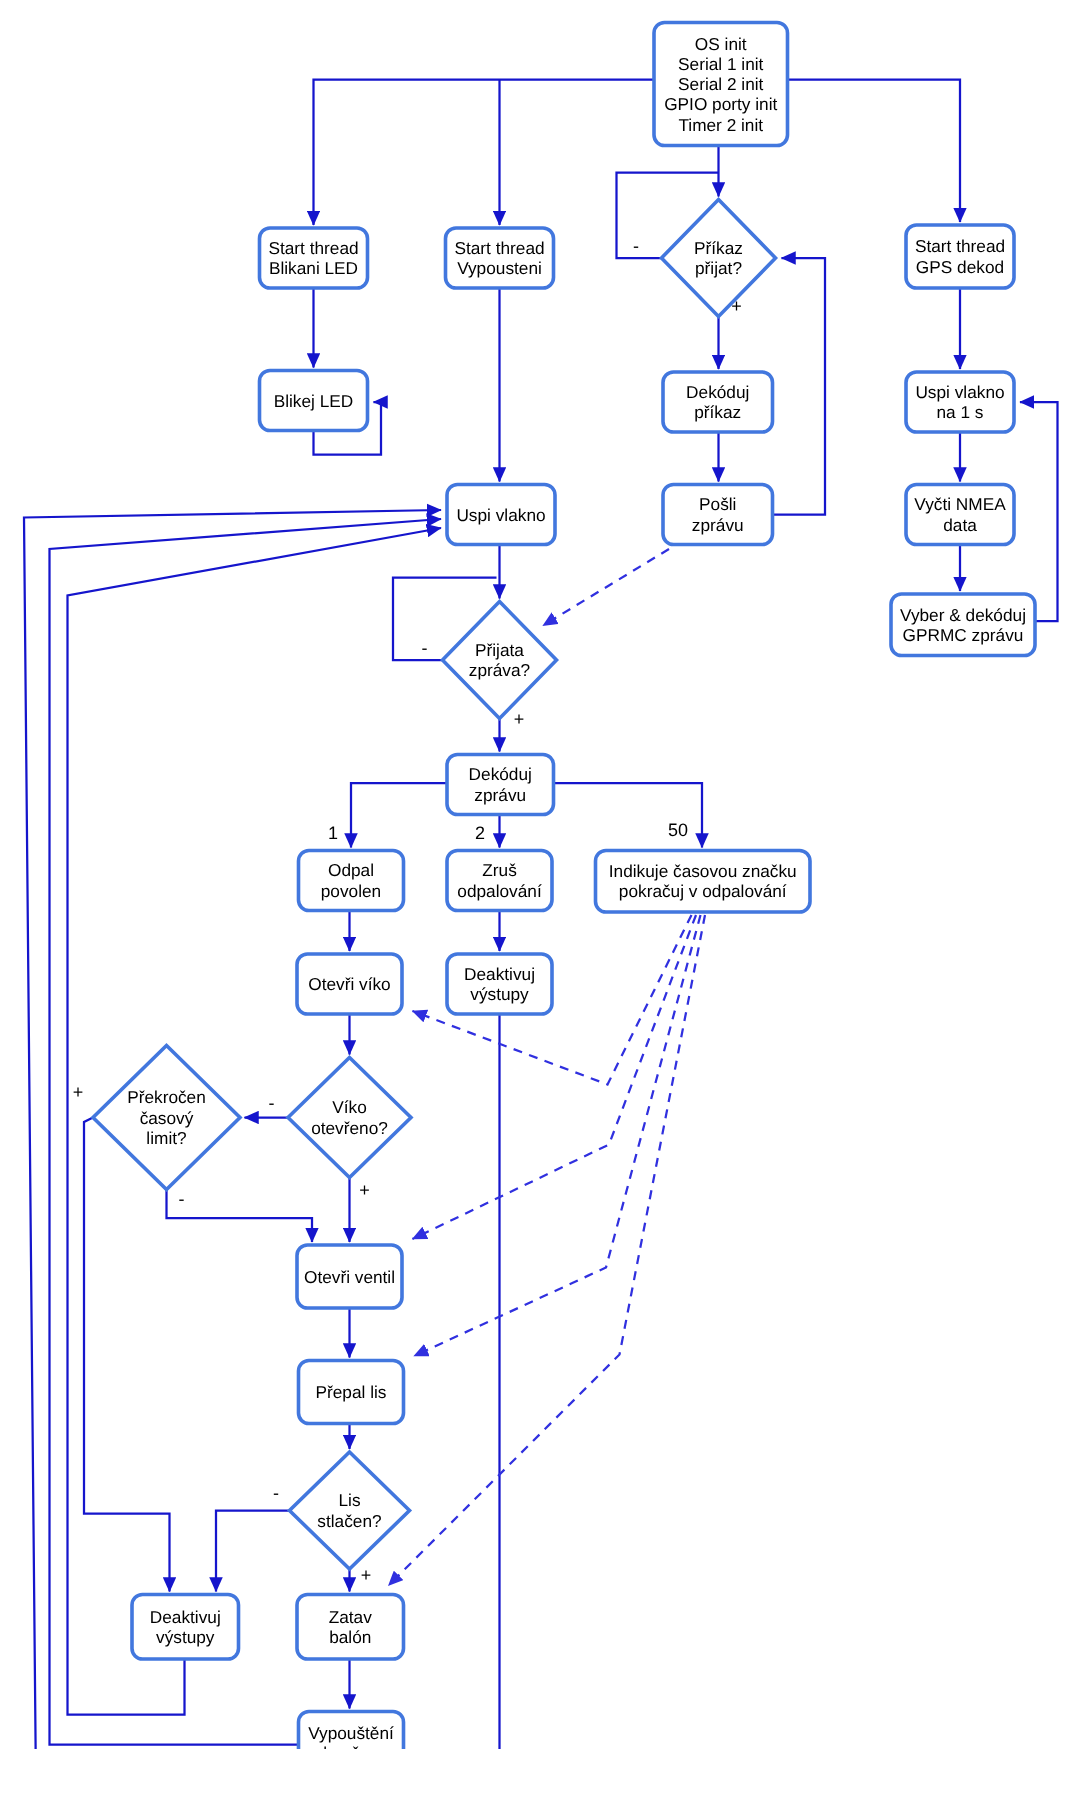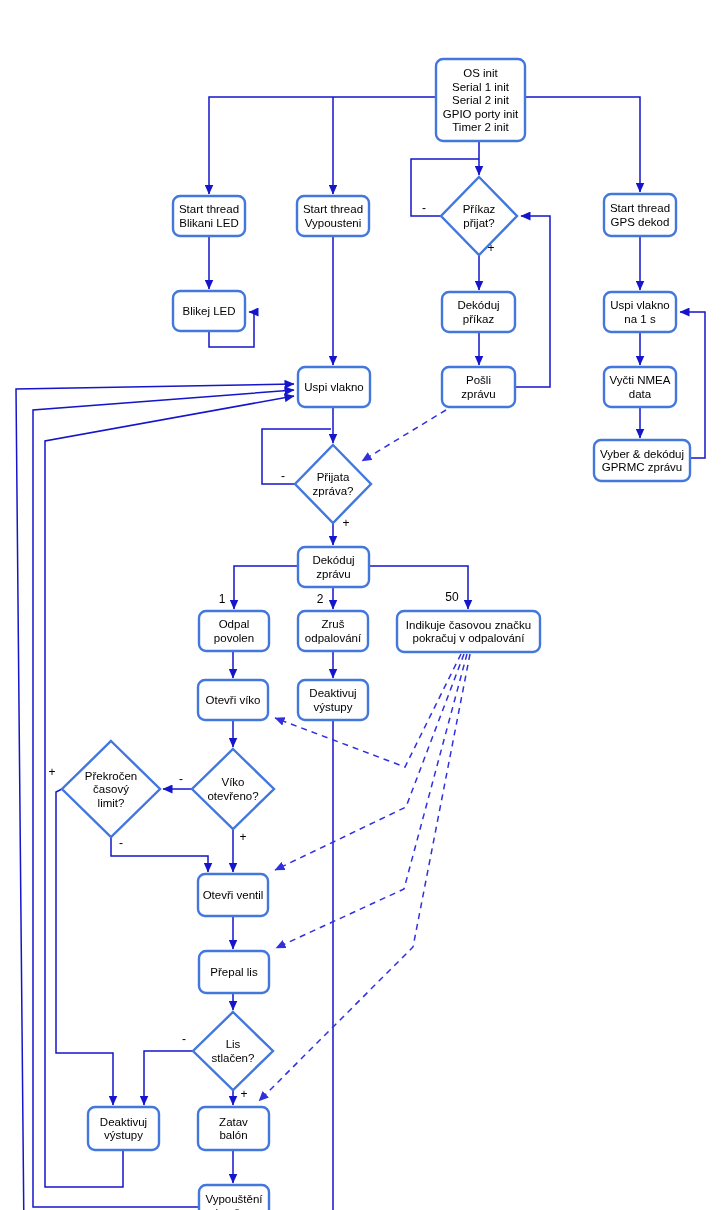--- a/index.html
+++ b/index.html
@@ -1,17 +1,17 @@
 <!DOCTYPE html>
 <html><head>
 <meta charset="utf-8">
 <style>
   html,body{margin:0;padding:0;background:#ffffff;}
   body{font-family:"Liberation Sans", sans-serif;}
-  #stage{position:relative;width:722px;height:1166px;background:#ffffff;overflow:hidden;margin-top:44px;}
+  #stage{position:relative;width:722px;height:1166px;background:#ffffff;overflow:hidden;}
   svg{display:block;}
   .node-box{fill:#ffffff;stroke-width:2.4px;}
   .node-text{fill:#000000;font-size:11.5px;font-family:"Liberation Sans",sans-serif;}
   .edge{fill:none;stroke-width:1.5px;}
   .edge-label{fill:#000000;font-size:12px;font-family:"Liberation Sans",sans-serif;}
 </style>
 </head>
 <body>
 
 <div id="stage">

